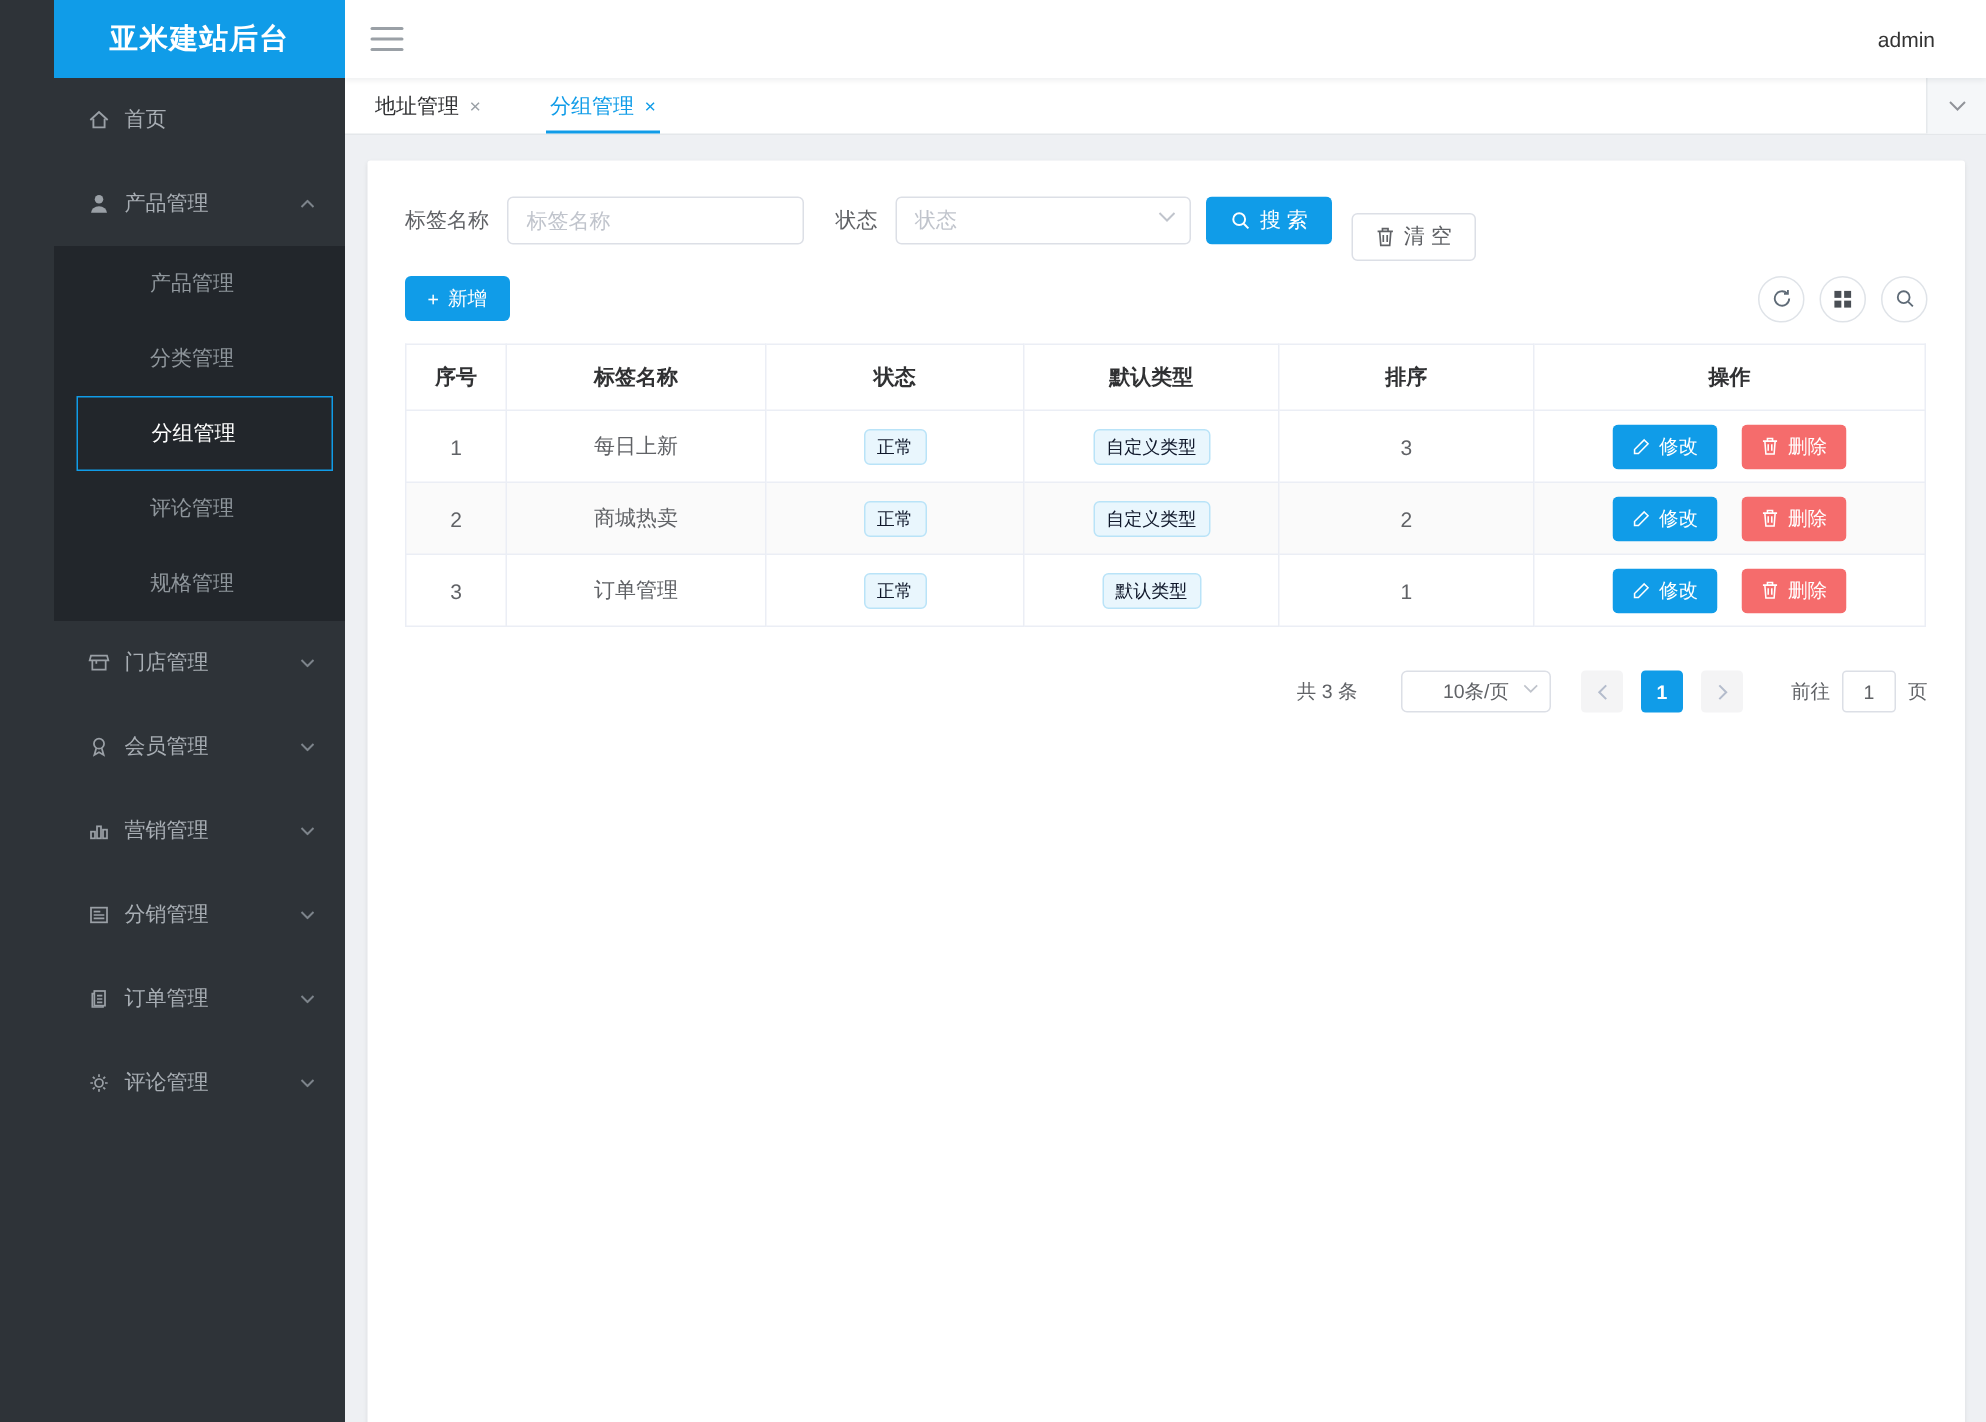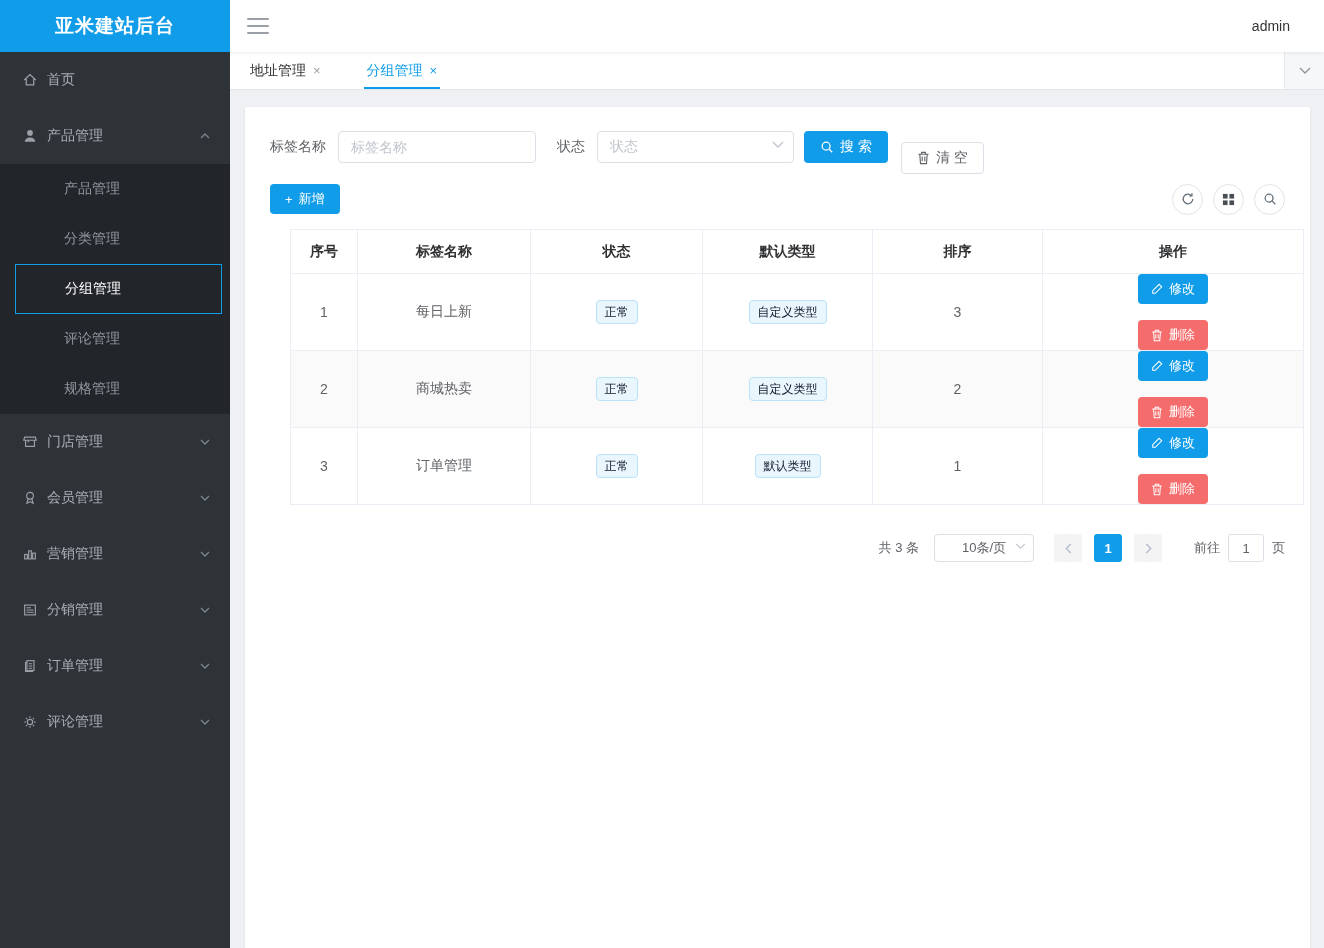--- a/index.html
+++ b/index.html
@@ -1,21 +1,21 @@
 <!DOCTYPE html>
 <html><head>
 <meta charset="utf-8">
 <style>
   * { margin:0; padding:0; box-sizing:border-box; }
   html,body { width:1324px; height:948px; overflow:hidden;
     font-family:"Liberation Sans","DejaVu Sans",sans-serif; background:#eef0f3; }
 
   
   .sidebar { position:absolute; left:0; top:0; width:230px; height:948px;
-    background:#2e3338; z-index:5; }
+    background:#2e3338; z-index:5;padding-left:36px; }
   .logo { height:52px; background:#109ce8; color:#fff; display:flex;
     align-items:center; justify-content:center; font-size:19px; font-weight:bold;
     letter-spacing:1px; }
   .menu-item { height:56px; display:flex; align-items:center; padding:0 20px 0 22px;
     color:#a8aeb4; font-size:14px; cursor:pointer; }
   .menu-item .mi-icon { width:16px; height:16px; margin-right:9px; display:inline-flex;
     align-items:center; justify-content:center; color:#9aa0a6; flex:0 0 16px; }
   .menu-item .mi-label { flex:1; }
   .menu-item .mi-caret { color:#7d848b; display:inline-flex; }
   .submenu { background:#22262b; }
@@ -74,40 +74,40 @@
   
   .toolbar-row { display:flex; align-items:center; justify-content:space-between;
     margin-bottom:15px; height:30px; }
   .btn-add { height:30px; padding:0 14px; font-size:13px; }
   .tool-circles { display:flex; gap:10px; }
   .circle-btn { width:31px; height:31px; border-radius:50%; border:1px solid #dfe3e8;
     background:#fff; display:flex; align-items:center; justify-content:center;
     color:#5f6b77; cursor:pointer; }
 
   
-  table.data { border-collapse:collapse; width:1013px; table-layout:fixed;margin-left:20px; }
+  table.data { border-collapse:collapse; width:1013px; table-layout:fixed; }
   table.data th, table.data td { border:1px solid #ebeef5; text-align:center; }
   table.data th { height:44px; font-size:14px; color:#303133; font-weight:bold; background:#fff; }
   table.data td { height:48px; font-size:14px; color:#606266; background:#fff; }
   table.data tr.striped td { background:#fafafa; }
   .col1{width:67px;} .col2{width:173px;} .col3{width:172px;}
   .col4{width:170px;} .col5{width:170px;} .col6{width:261px;}
   .tag { display:inline-block; padding:3px 8px; font-size:12px; color:#0f172a;
     background:#e9f6fd; border:1px solid #b9e3f8; border-radius:4px; line-height:16px; }
-  .row-btns { display:flex; align-items:center; justify-content:center; gap:16px;flex-direction:column; }
+  .row-btns { display:flex; align-items:center; justify-content:center; gap:16px; }
   .btn-edit { height:30px; padding:0 12px; font-size:13px; background:#109ce8; color:#fff; }
   .btn-del  { height:30px; padding:0 12px; font-size:13px; background:#f56c6c; color:#fff; }
 
   
   .pager { display:flex; align-items:center; justify-content:flex-end; margin-top:29px;
     height:28px; gap:0; font-size:13px; color:#606266; }
   .pg-total { margin-right:15px; }
   .pg-size { position:relative; width:100px; height:28px; border:1px solid #dcdfe6;
     border-radius:4px; display:flex; align-items:center; justify-content:center;
-    margin-right:20px; cursor:pointer; background:#fff; }
+    margin-right:20px; cursor:pointer; background:#fff;margin-left:14px; }
   .pg-size .sel-caret { position:absolute; right:7px; top:8px; color:#c0c4cc; }
   .pg-btn { width:28px; height:28px; border-radius:3px; background:#f4f4f5;
     display:flex; align-items:center; justify-content:center; color:#b4bccc;
     cursor:pointer; margin-right:12px; }
   .pg-num { width:28px; height:28px; border-radius:3px; background:#109ce8; color:#fff;
     display:flex; align-items:center; justify-content:center; font-weight:bold;
     margin-right:12px; cursor:pointer; }
   .pg-goto { margin:0 8px 0 20px; }
   .pg-input { width:36px; height:28px; border:1px solid #dcdfe6; border-radius:3px;
     text-align:center; font-size:13px; color:#606266; outline:none; margin-right:8px; }

